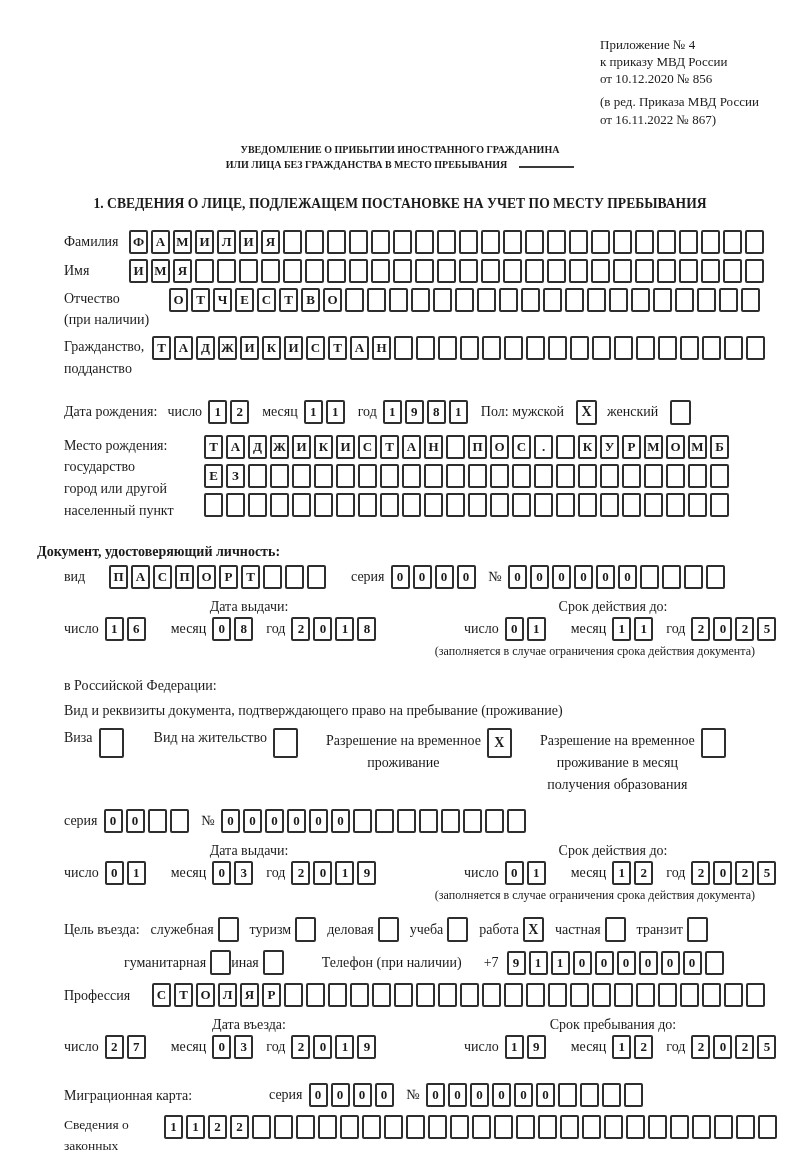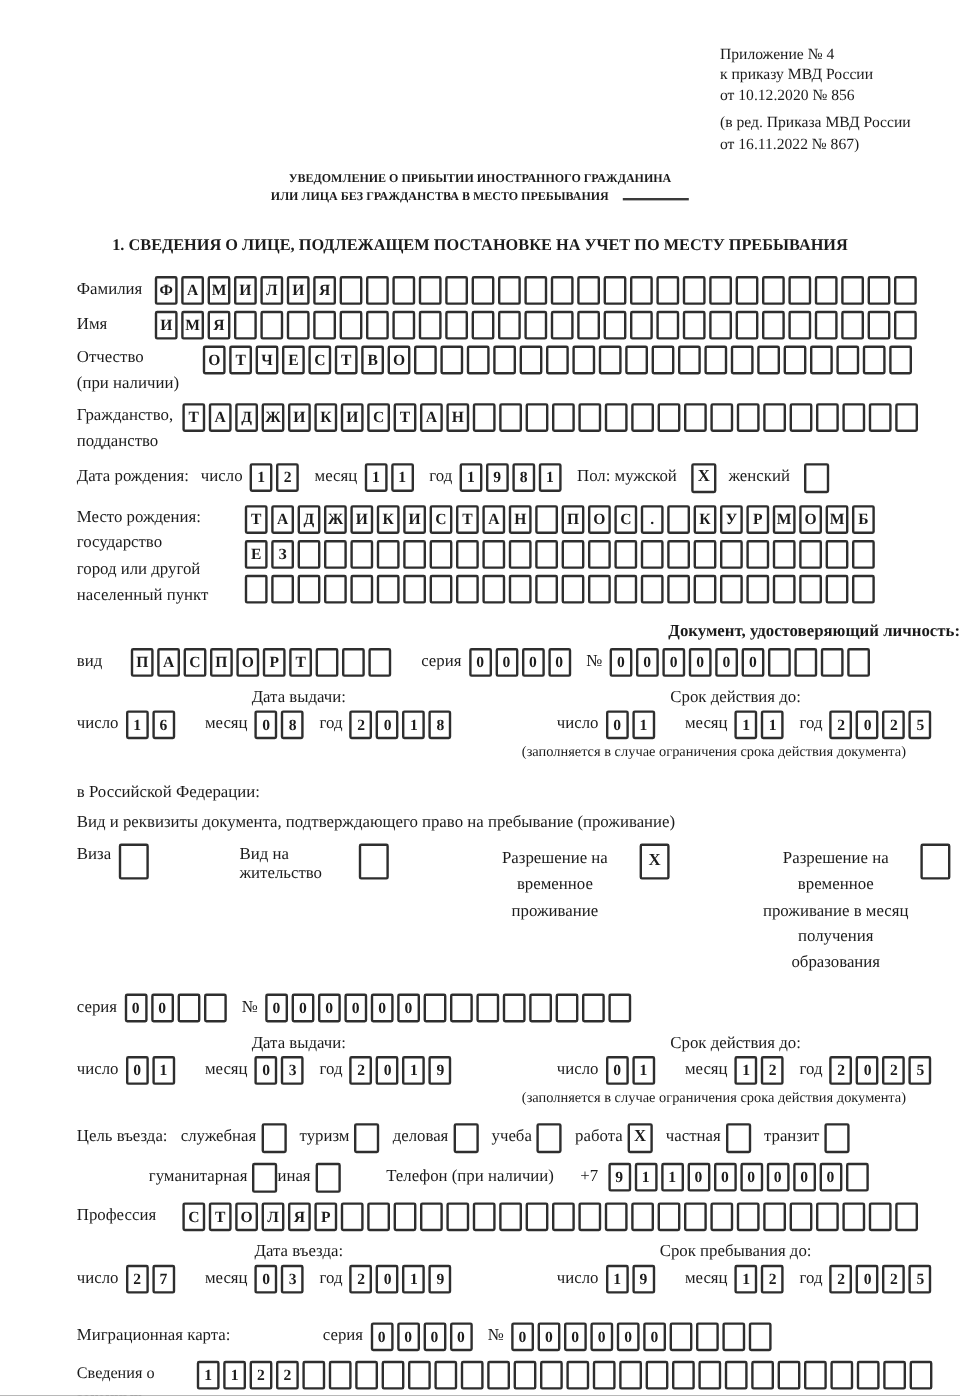--- a/index.html
+++ b/index.html
@@ -38,33 +38,33 @@
   }
   .checkbox{
     box-sizing:border-box;width:21px;height:25px;
     border:2px solid #2e2e2e;border-radius:2px;margin-left:6px;
     display:inline-flex;align-items:center;justify-content:center;
     font-size:14px;font-weight:600;flex:0 0 auto;
   }
   .checkbox.lg{width:25px;height:30px;}
   .stack .cells{margin-bottom:5px;}
   
-  .doc-heading{margin-top:11px;text-align:right;font-weight:bold;font-size:14px;}
+  .doc-heading{margin-top:22px;text-align:left;font-weight:bold;font-size:14px;padding-left:37px;}
   
   .date-heads{display:flex;margin:10px 8px 0 64px;font-size:14px;}
   .dh-left{width:370px;text-align:center;}
   .dh-right{flex:1;text-align:center;}
   .dgroup{display:flex;align-items:center;flex:0 0 auto;}
   .dgroup.wfix{width:370px;}
   .dgroup .dlabel{margin:0 6px 0 0;}
   .dgroup .cells{margin-right:10px;}
   .note{font-size:12px;margin:3px 45px 0 0;text-align:right;}
   .intro{margin:14px 8px 0 64px;font-size:14px;line-height:1.85;}
   
-  .permits{margin-top:6px;gap:46px;}
+  .permits{margin-top:6px;}
   .popt{display:flex;align-items:flex-start;margin-right:16px;font-size:14px;}
   .popt .plines{text-align:center;line-height:1.55;}
   .popt .checkbox{margin-top:-2px;}
   
   .purpose .plabel2{font-size:14px;margin-left:11px;flex:0 0 auto;}
   .purpose .checkbox{margin-left:4px;}
   .purpose2{margin-left:124px;}
   .purpose2 .plabel2{margin-left:0;}
   .phone-label{font-size:14px;margin-left:38px;flex:0 0 auto;}
   .phone-prefix{font-size:14px;margin:0 8px 0 22px;flex:0 0 auto;}
@@ -228,21 +228,21 @@
         <span class="cell"></span>
         <span class="cell"></span>
         <span class="cell"></span>
         <span class="cell"></span>
         <span class="cell"></span>
         <span class="cell"></span>
         <span class="cell"></span>
       </div>
   </div>
 
-  <div class="frow" style="margin-top:6px">
+  <div class="frow" style="margin-top:20px">
     <span class="flabel">Дата рождения:</span>
     <span class="dlabel">число</span>
     <span class="cells">
         <span class="cell">1</span>
         <span class="cell">2</span>
       </span>
     <span class="dlabel">месяц</span>
     <span class="cells">
         <span class="cell">1</span>
         <span class="cell">1</span>

